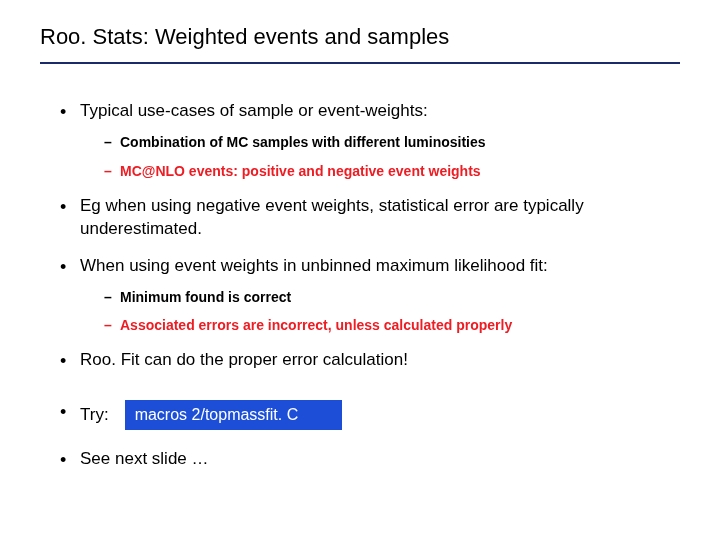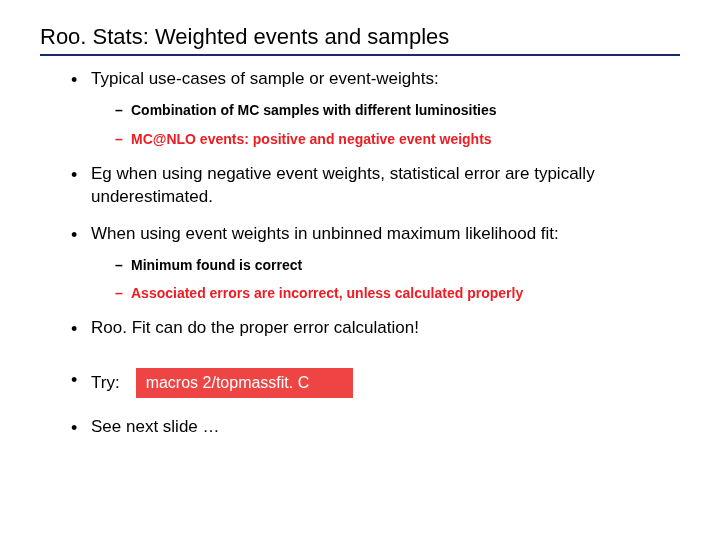--- a/index.html
+++ b/index.html
@@ -15,27 +15,27 @@
     box-sizing: border-box;
     padding: 24px 40px 20px 40px;
     width: 720px;
     height: 540px;
   }
   .title {
     font-size: 22px;
     font-weight: normal;
     color: #000000;
     border-bottom: 2px solid #1b2a6b;
-    padding-bottom: 4px;
-    margin-bottom: 12px;
+    padding-bottom: 12px;
+    margin-bottom: 36px;
   }
   ul.top {
     list-style: none;
     padding-left: 20px;
-    margin: 11px;
+    margin: 0;
   }
   ul.top > li {
     position: relative;
     padding-left: 20px;
     margin-bottom: 14px;
     font-size: 17px;
     line-height: 1.35;
   }
   ul.top > li::before {
     content: "•";
@@ -66,21 +66,21 @@
   }
   .red { color: #ee1c23; }
   .italic { }
   .try-row {
     display: flex;
     align-items: center;
     gap: 16px;
   }
   .code-box {
     display: inline-block;
-    background: #ef4444;
+    background: #1d4ed8;
     color: #ffffff;
     font-size: 16px;
     padding: 4px 44px 4px 10px;
     font-family: Verdana, Arial, sans-serif;
   }
 </style>
 </head>
 <body>
 
 <div class="slide">

